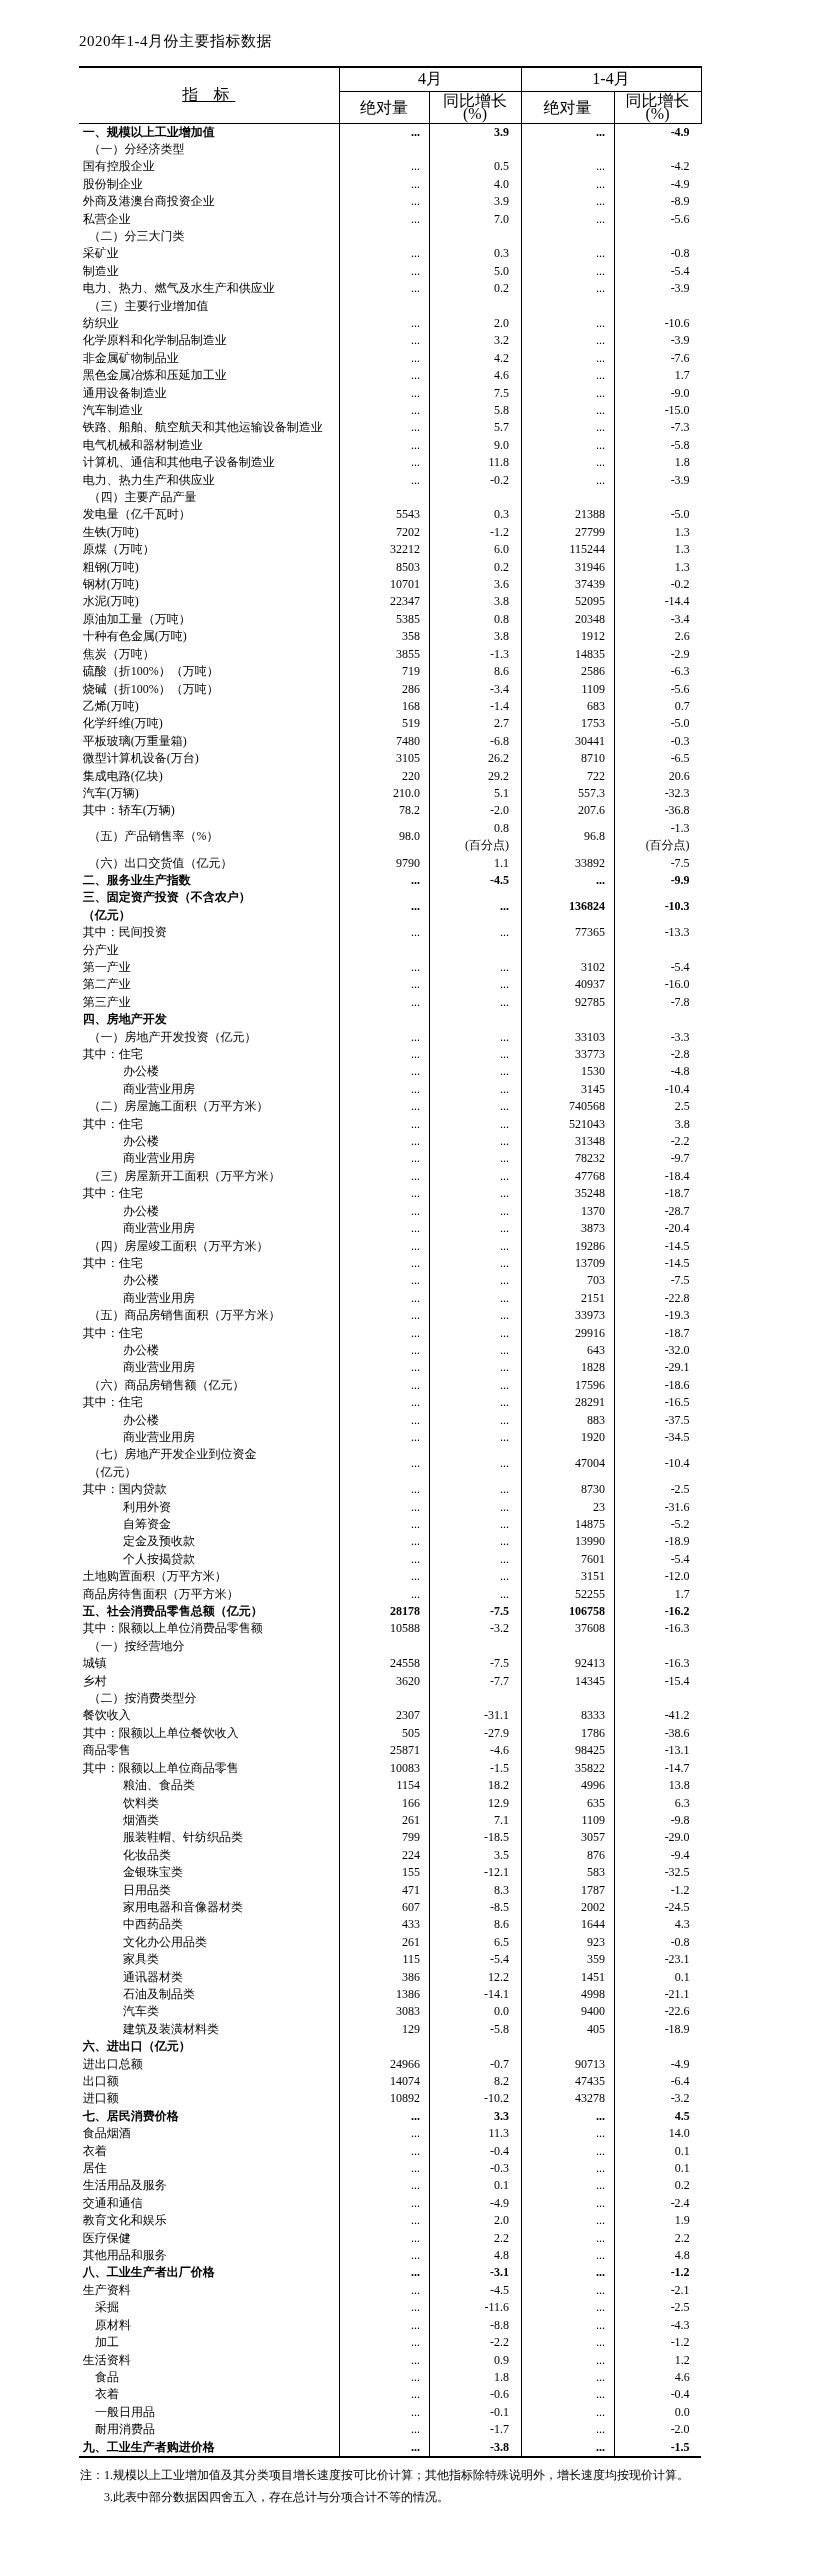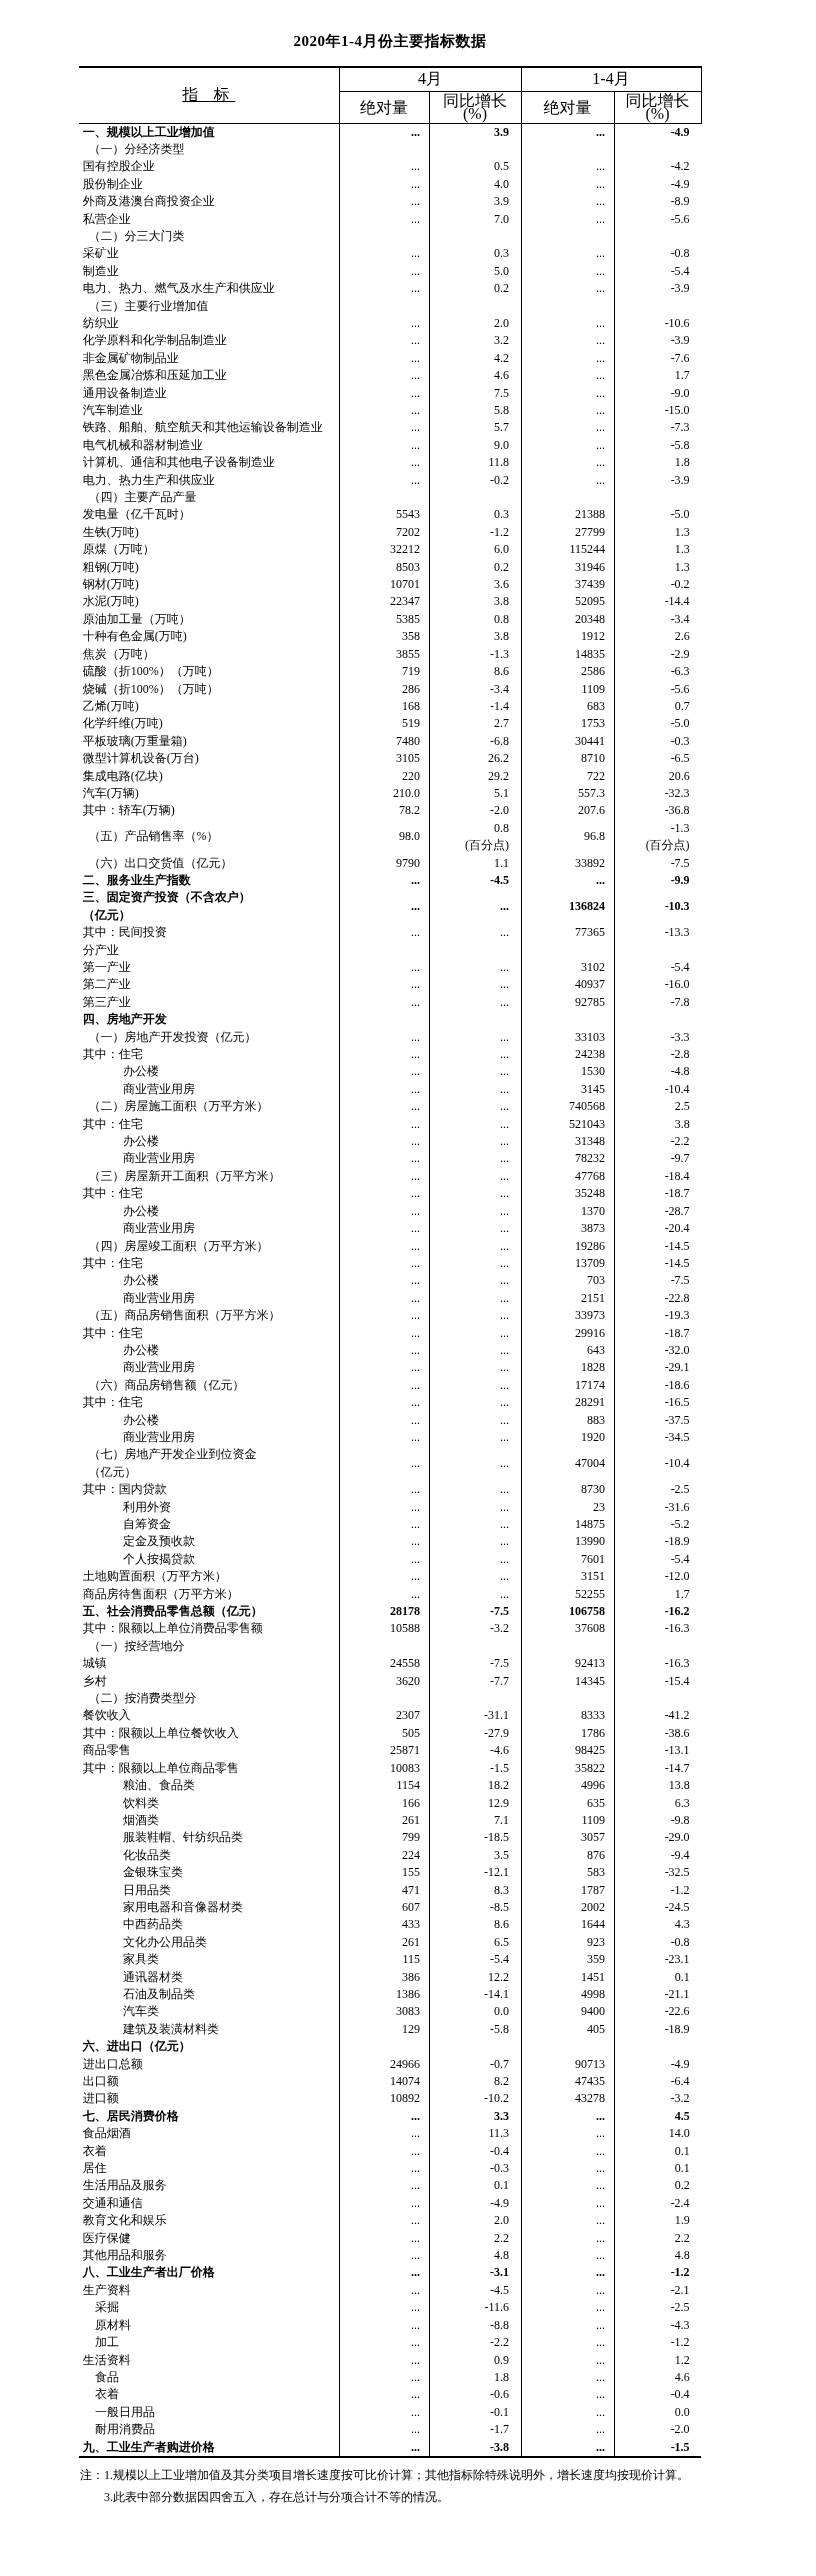--- a/index.html
+++ b/index.html
@@ -1,18 +1,18 @@
 <!DOCTYPE html>
 <html lang="zh" style="font-size:15px"><head>
 <meta charset="utf-8">
 <style>
   html,body{margin:0;padding:0;background:#fff;}
   body{width:817px;height:2576px;font-family:"Liberation Serif","DejaVu Serif",serif;color:#000;}
   .page{position:relative;width:817px;}
-  .title{width:622px;margin:32px 0 0 79px;text-align:center;font-size:15px;font-weight:bold;letter-spacing:0.5px;}
+  .title{width:622px;margin:32px 0 0 79px;font-size:15px;font-weight:normal;letter-spacing:0.5px;}
   table.ind{border-collapse:collapse;table-layout:fixed;width:622px;margin:15px 0 0 79px;font-size:12px;border-top:2.8px solid #000;border-bottom:2.8px solid #000;}
   col.c0{width:260px;}col.c1{width:90px;}col.c2{width:92px;}col.c3{width:93px;}col.c4{width:87px;}
   th{font-weight:normal;font-size:16px;padding:1px 0;vertical-align:middle;}
   th.grp{border-left:0.9px solid #000;border-bottom:0.9px solid #000;height:19px;}
   th.grp-last{border-right:0.9px solid #000;}
   th.sub{border-left:0.9px solid #000;white-space:pre-line;line-height:13.3px;height:28.5px;}
   th.sub-last{border-right:0.9px solid #000;}
   thead th{border-bottom:0.9px solid #000;}
   th.indic{border-bottom:0.9px solid #000;letter-spacing:5.7px;text-decoration:underline;}
   td{vertical-align:middle;line-height:17.4px;padding:0;white-space:pre-line;}
@@ -417,21 +417,21 @@
           <td class="label ind1">（一）房地产开发投资（亿元）</td>
           <td class="val abs">...</td>
           <td class="val gr">...</td>
           <td class="val abs">33103</td>
           <td class="val gr">-3.3</td>
         </tr>
         <tr>
           <td class="label">其中：住宅</td>
           <td class="val abs">...</td>
           <td class="val gr">...</td>
-          <td class="val abs">24238</td>
+          <td class="val abs">33773</td>
           <td class="val gr">-2.8</td>
         </tr>
         <tr>
           <td class="label ind3">办公楼</td>
           <td class="val abs">...</td>
           <td class="val gr">...</td>
           <td class="val abs">1530</td>
           <td class="val gr">-4.8</td>
         </tr>
         <tr>
@@ -550,21 +550,21 @@
           <td class="label ind3">商业营业用房</td>
           <td class="val abs">...</td>
           <td class="val gr">...</td>
           <td class="val abs">1828</td>
           <td class="val gr">-29.1</td>
         </tr>
         <tr>
           <td class="label ind1">（六）商品房销售额（亿元）</td>
           <td class="val abs">...</td>
           <td class="val gr">...</td>
-          <td class="val abs">17174</td>
+          <td class="val abs">17596</td>
           <td class="val gr">-18.6</td>
         </tr>
         <tr>
           <td class="label">其中：住宅</td>
           <td class="val abs">...</td>
           <td class="val gr">...</td>
           <td class="val abs">28291</td>
           <td class="val gr">-16.5</td>
         </tr>
         <tr>

